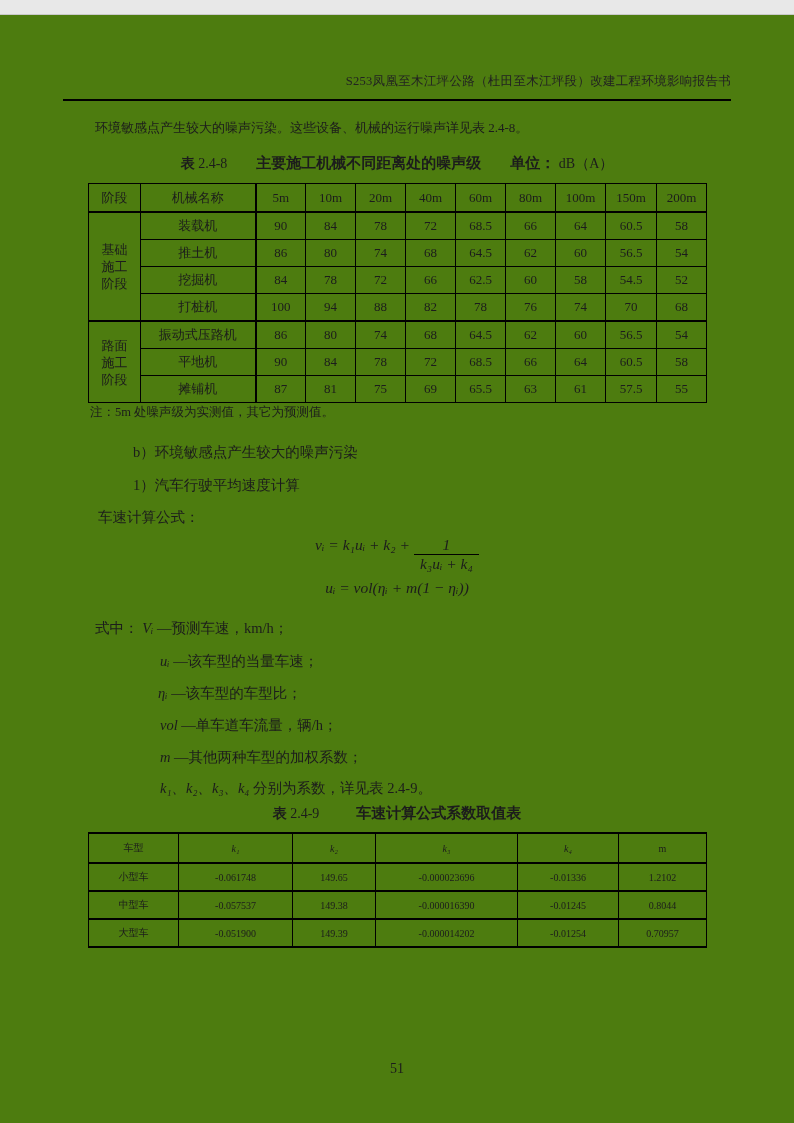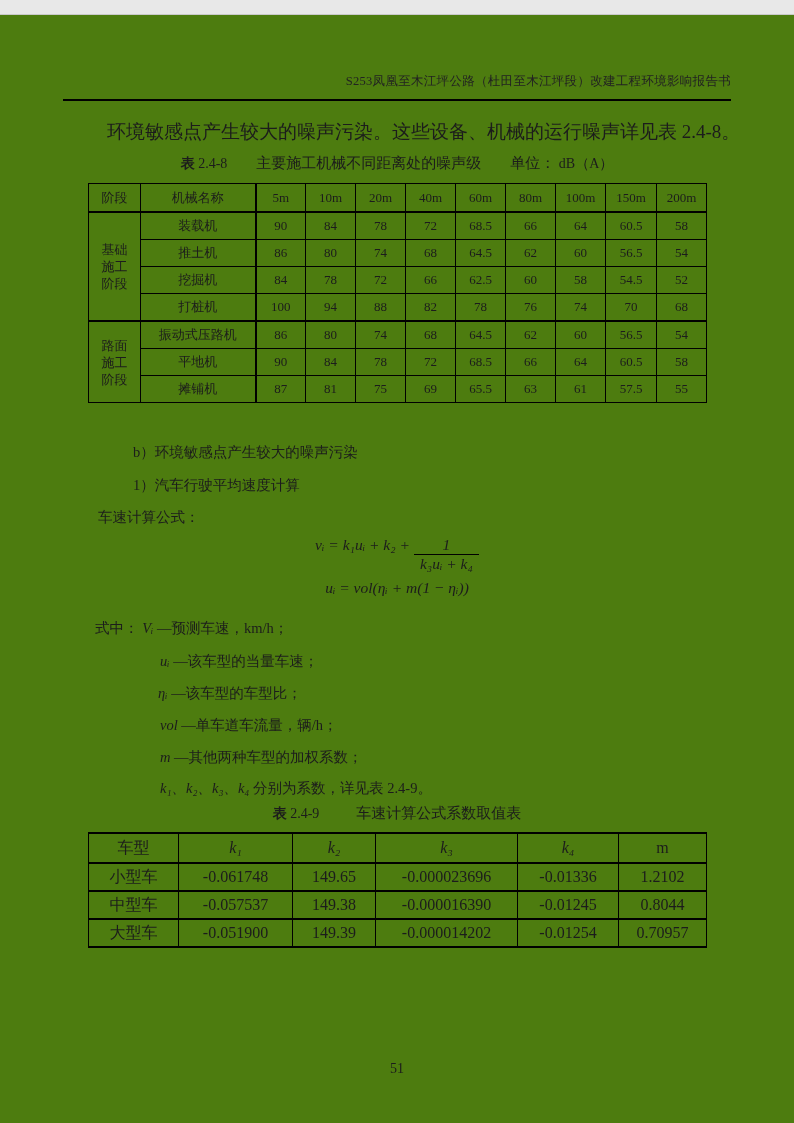--- a/index.html
+++ b/index.html
@@ -6,40 +6,40 @@
   .page{
     position:relative;width:794px;height:1123px;margin:15px auto;
     background:#4d7c0f;outline:1px solid #c9c9c9;overflow:hidden;
     font-family:"Liberation Serif","DejaVu Serif",serif;color:#1c1c1c;
   }
   .abs{position:absolute;}
   
   .hdr{top:58px;right:63px;font-size:12.5px;letter-spacing:.3px;color:#222;}
   .hdr-rule{top:84px;left:63px;width:668px;height:2px;background:#000;}
   
-  .para{left:107px;top:104px;font-size:19px;}
+  .para{left:95px;top:104px;font-size:13px;}
   .note{left:90px;top:389px;font-size:12.5px;}
   .item{font-size:14.5px;}
   
   .cap{left:0;width:794px;text-align:center;font-size:14px;}
   .cap .b{font-weight:bold;}
-  .cap .title{font-weight:normal;font-size:15px;font-family:"Liberation Sans","DejaVu Sans",sans-serif;}
+  .cap .title{font-weight:bold;font-size:15px;font-family:"Liberation Sans","DejaVu Sans",sans-serif;}
   .cap .sp{display:inline-block;width:22px;}
   .cap .sp-wide{display:inline-block;width:30px;}
   
   table{border-collapse:collapse;table-layout:fixed;}
   .t1{left:88px;top:168px;width:618px;font-size:13px;}
   .t1 th,.t1 td{border:1px solid #000;text-align:center;vertical-align:middle;padding:0;font-weight:normal;}
   .t1 th{height:27px;}
   .t1 td{height:26px;}
   .t1 tr.hd th{border-bottom-width:2px;}
   .t1 .mcol{border-right-width:2px;}
   .t1 tr.grp td{border-top-width:2px;}
   .t1 td.stage{white-space:pre-line;line-height:17px;}
-  .t2{left:88px;top:817px;width:618px;font-size:16px;}
+  .t2{left:88px;top:817px;width:618px;font-size:10px;}
   .t2 th,.t2 td{border:1px solid #000;border-top-width:2px;border-bottom-width:2px;
     text-align:center;vertical-align:middle;padding:0;font-weight:normal;}
   .t2 th{height:28px;}
   .t2 td{height:26px;}
   .ksym{font-style:italic;}
   
   .fblock{left:0;top:521px;width:794px;text-align:center;}
   .math{font-style:italic;font-size:15.5px;font-family:"Liberation Serif","DejaVu Sans",serif;}
   .fline{display:flex;justify-content:center;gap:4px;}
   .frac{display:inline-flex;flex-direction:column;align-items:center;line-height:1.15;}
@@ -185,20 +185,21 @@
       <td>69</td>
       <td>65.5</td>
       <td>63</td>
       <td>61</td>
       <td>57.5</td>
       <td>55</td>
     </tr>
   </tbody>
     </table>
 
+  <div class="abs note">注：5m 处噪声级为实测值，其它为预测值。</div>
 
   <div class="abs item" style="left:133px;top:428px;">b）环境敏感点产生较大的噪声污染</div>
   <div class="abs item" style="left:133px;top:461px;">1）汽车行驶平均速度计算</div>
   <div class="abs item" style="left:98px;top:493px;">车速计算公式：</div>
 
   <div class="abs fblock">
     <div class="fline">
       <span class="math">vᵢ = k₁uᵢ + k₂ +</span>
       <span class="frac">
         <span class="num math">1</span>

